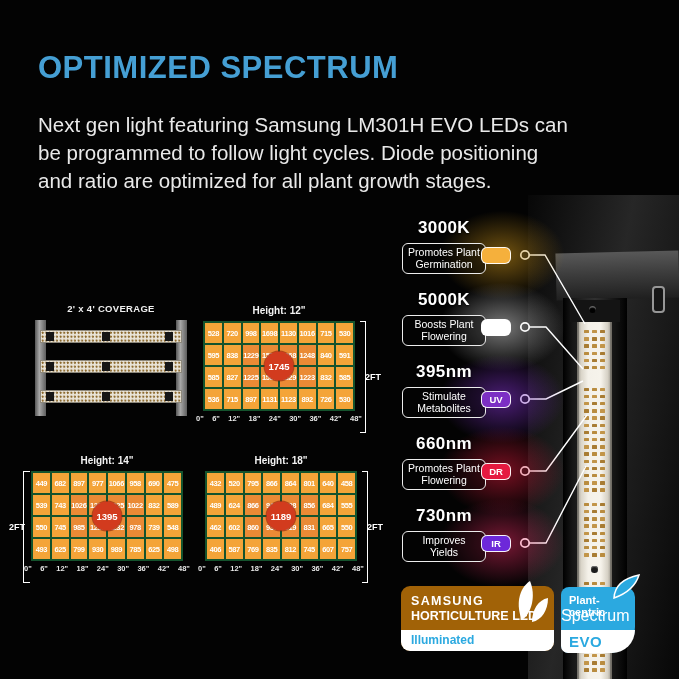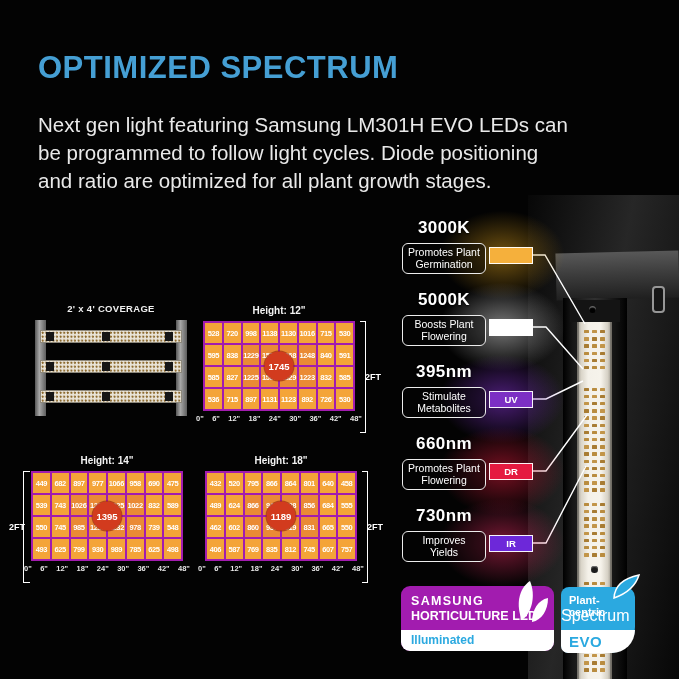--- a/index.html
+++ b/index.html
@@ -31,61 +31,61 @@
   
   .spec-glow{position:absolute;left:39px;top:-9px;width:130px;height:92px;border-radius:50%;z-index:0;}
   #lines{left:0;top:0;z-index:4;pointer-events:none;}
 
   
   .spec-entry{position:absolute;left:398px;width:92px;text-align:center;z-index:6;}
   .spec-heading{position:relative;font-size:17px;font-weight:bold;color:#fff;letter-spacing:.4px;text-shadow:0 1px 2px rgba(0,0,0,.8);}
   .spec-box{position:relative;width:84px;margin:5px auto 0;min-height:27px;border:1.5px solid #ededed;border-radius:6px;
     padding:2px 1px;display:flex;align-items:center;justify-content:center;
     font-size:10.5px;line-height:1.18;color:#fff;white-space:pre-line;background:rgba(5,5,5,.45);}
-  .spec-swatch{position:absolute;left:91px;top:29px;width:44px;height:17px;border-radius:0;
+  .spec-swatch{position:absolute;left:83px;top:29px;width:30px;height:17px;border-radius:6px;
     border:1.5px solid rgba(255,255,255,.95);display:flex;align-items:center;justify-content:center;
     font-size:9.5px;font-weight:bold;color:#fff;z-index:5;}
 
   
   .coverage{left:24px;top:303px;width:174px;height:130px;z-index:5;}
   .coverage-title{position:absolute;left:0;right:0;top:0;text-align:center;font-size:9.5px;font-weight:bold;color:#f0f0f0;letter-spacing:.3px;}
   .rail{position:absolute;top:17px;width:11px;height:96px;background:linear-gradient(90deg,#575757,#a8a8a8 40%,#5e5e5e);}
   .rail.left{left:11px}.rail.right{left:152px}
   .cov-bar{position:absolute;left:16px;width:142px;height:13px;background:#e9e4d8;border:1px solid #8d887c;
     background-image:radial-gradient(circle at 1.6px 1.6px,#8a672a .9px,rgba(0,0,0,0) 1.3px);
     background-size:3.6px 3.9px;z-index:2;}
   .cov-block{position:absolute;top:1px;width:8px;height:9px;background:#161616;}
 
   
   .map{position:absolute;width:152px;z-index:5;}
   .map-h12{left:203px;top:305px}
   .map-h14{left:31px;top:455px}
   .map-h18{left:205px;top:455px}
   .map-title{position:absolute;left:0;right:0;top:0;text-align:center;font-size:10px;font-weight:bold;color:#f2f2f2;}
   .map-grid{position:absolute;left:0;top:16px;width:152px;height:90px;display:grid;
-    grid-template-columns:repeat(8,1fr);grid-template-rows:repeat(4,1fr);gap:2px;background:#a21caf;padding:2px;}
+    grid-template-columns:repeat(8,1fr);grid-template-rows:repeat(4,1fr);gap:2px;background:#14532d;padding:2px;}
   .cell{background:#F4A438;display:flex;align-items:center;justify-content:center;
     font-size:7.5px;font-weight:bold;color:#fff;letter-spacing:-.4px;}
   .cell.hot{background:#EA8A35;}
   .center-badge{position:absolute;left:50%;top:50%;transform:translate(-50%,-50%);width:29px;height:29px;border-radius:50%;
     background:#D23B1E;box-shadow:0 0 0 1px rgba(135,28,8,.6);color:#fff;font-weight:bold;font-size:9.5px;
     display:flex;align-items:center;justify-content:center;z-index:2;}
   .map-ticks{position:absolute;left:-7px;top:109px;width:166px;display:flex;justify-content:space-between;
     font-size:7.5px;font-weight:bold;color:#e8e8e8;}
   .map-bracket{position:absolute;top:16px;height:112px;width:6px;}
   .map-bracket.right{left:157px;border-right:1.3px solid #fff;}
   .map-bracket.left{left:-8px;border-left:1.3px solid #fff;}
   .map-bracket::before,.map-bracket::after{content:"";position:absolute;width:6px;height:1.3px;background:#fff;left:0;}
   .map-bracket::before{top:0}.map-bracket::after{bottom:0}
   .bracket-label{position:absolute;top:50%;transform:translateY(-50%);font-size:9px;font-weight:bold;color:#fff;white-space:nowrap;}
   .map-bracket.right .bracket-label{left:5px}
   .map-bracket.left .bracket-label{right:4px}
 
   
-  .samsung-badge{left:401px;top:586px;width:153px;height:65px;background:#a21caf;border-radius:9px;z-index:8;}
+  .samsung-badge{left:401px;top:586px;width:153px;height:65px;background:#a16207;border-radius:9px;z-index:8;}
   .sb-brand{position:absolute;left:10px;top:8px;font-size:12.5px;font-weight:bold;letter-spacing:1.3px;color:#fff;}
   .sb-product{position:absolute;left:10px;top:23px;font-size:12.5px;font-weight:bold;color:#fff;}
   .sb-footer{position:absolute;left:0;right:0;bottom:0;height:21px;background:#fff;border-radius:0 0 9px 9px;
     color:#2BA9E0;font-weight:bold;font-size:12px;line-height:21px;padding-left:10px;}
   .sb-leaf{position:absolute;right:3px;top:-7px;z-index:2;}
   .evo-badge{left:561px;top:587px;width:74px;height:66px;background:#2BA9E0;border-radius:8px 10px 26px 8px;z-index:8;}
   .eb-line1{position:absolute;left:8px;top:7px;color:#fff;font-weight:bold;font-size:11px;}
   .eb-line2{position:absolute;left:0;top:20px;color:#fff;font-weight:normal;font-size:16px;}
   .eb-footer{position:absolute;left:0;right:0;bottom:0;height:23px;background:#fff;border-radius:0 0 26px 8px;
     color:#2BA9E0;font-weight:bold;font-size:15px;line-height:23px;padding-left:8px;letter-spacing:.5px;}
@@ -310,21 +310,21 @@
         <div class="cov-block" style="left: 124px;"></div>
       </div>
     </div>
 
   <div class="map map-h12">
     <div class="map-title">Height: 12"</div>
     <div class="map-grid">
         <div class="cell">528</div>
         <div class="cell">720</div>
         <div class="cell">998</div>
-        <div class="cell">1138</div>
+        <div class="cell">1698</div>
         <div class="cell">1130</div>
         <div class="cell">1016</div>
         <div class="cell">715</div>
         <div class="cell">530</div>
         <div class="cell">595</div>
         <div class="cell">838</div>
         <div class="cell hot">1229</div>
         <div class="cell hot">1573</div>
         <div class="cell hot">1568</div>
         <div class="cell hot">1248</div>

